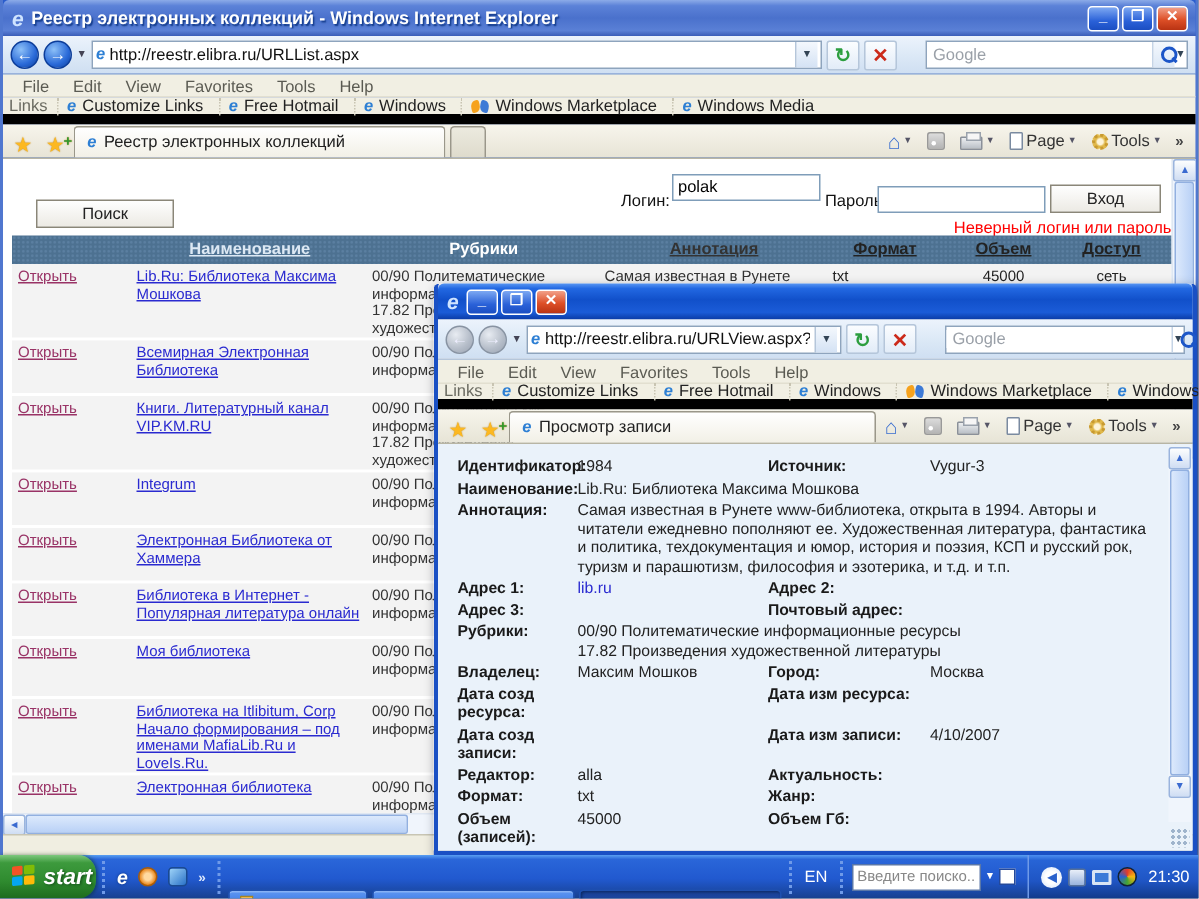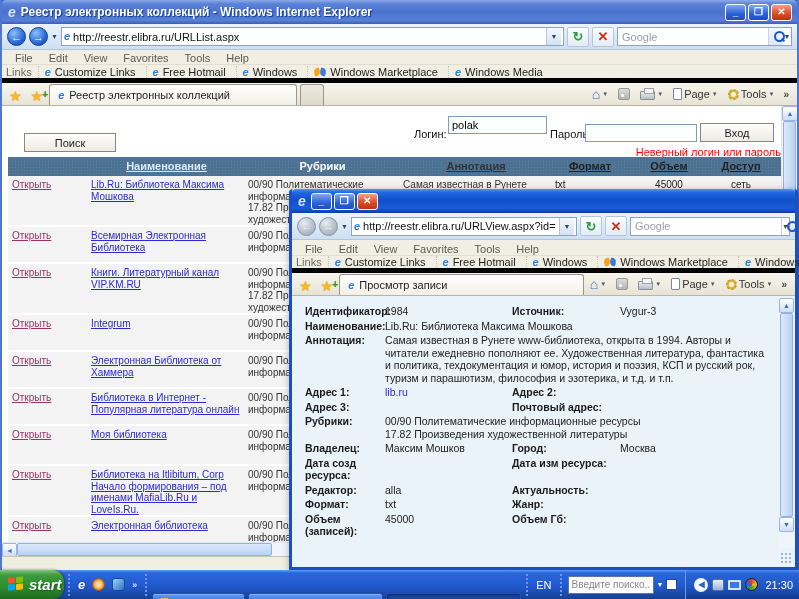--- a/index.html
+++ b/index.html
@@ -27,34 +27,34 @@
   .nav-circle.en { background:radial-gradient(circle at 35% 30%,#8cc0f8,#2a6ad8 60%,#0c3d99); border:1px solid #0c3d99; }
   .nav-circle.dis { background:radial-gradient(circle at 35% 30%,#e8ecf2,#b4bcc8 60%,#9aa4b2); border:1px solid #8893a2; color:#eef; }
   .nav-caret { font-size:7px; color:#445; }
   .addr-field { flex:1; height:19px; background:#fff; border:1px solid #8ea4bd; display:flex; align-items:center; padding:0 2px; gap:3px; }
   .addr-field input { flex:1; border:none; outline:none; font-size:11px; font-family:"Liberation Sans",sans-serif; color:#111; background:transparent; }
   .ie-mini { font-style:italic; font-weight:bold; color:#2d7fd4; font-size:11px; line-height:11px; }
   .addr-drop { width:15px; height:17px; background:linear-gradient(#f4f8fd,#d4e2f4); border-left:1px solid #b5c6da; font-size:7px; color:#345; display:flex; align-items:center; justify-content:center; }
   .tool-btn { width:22px; height:20px; border:1px solid #b5c6da; border-radius:2px; background:linear-gradient(#fbfdff,#e2ecf8); display:flex; align-items:center; justify-content:center; font-weight:bold; }
   .tool-btn.refresh { color:#2c9e3f; font-size:13px; }
   .tool-btn.stop { color:#cc2a1a; font-size:13px; }
-  .search-field { width:160px; height:19px; background:#fff; border:1px solid #8ea4bd; display:flex; align-items:center; }
+  .search-field { width:160px; height:19px; background:#fff; border:1px solid #8ea4bd; display:flex; align-items:center;margin-left:16px; }
   .win-main .search-field { width:175px; }
   .search-field input { flex:1; border:none; outline:none; font-size:11px; font-family:"Liberation Sans",sans-serif; padding:0 4px; }
   .search-field input::placeholder { color:#9aa0a8; }
   .mag-btn { width:20px; height:17px; background:linear-gradient(#f4f8fd,#dce8f6); border-left:1px solid #c5d4e6; position:relative; }
   .mag-btn::after { content:''; position:absolute; left:5px; top:3px; width:7px; height:7px; border:2px solid #1c56c8; border-radius:50%; }
   .mag-btn::before { content:''; position:absolute; left:12px; top:11px; width:4px; height:2px; background:#1c56c8; transform:rotate(45deg); }
   .mag-caret { width:11px; font-size:7px; color:#345; text-align:center; }
 
   .menubar { height:15px; background:#f1efe3; border-bottom:1px solid #e2dfd0; display:flex; align-items:flex-end; padding:0 6px; gap:2px; }
   .win-popup .menubar { height:16px; }
   .menu-item { font-size:11px; color:#5a5a52; padding:0 7px; }
 
-  .linksbar { height:18px; background:#f1efe3; border-bottom:5px solid #000000; display:flex; align-items:center; padding:0 4px; gap:4px; }
+  .linksbar { height:18px; background:#f1efe3; border-bottom:7px solid #000000; display:flex; align-items:center; padding:0 4px; gap:4px; }
   .win-popup .linksbar { height:17px; }
   .links-label { font-size:11px; color:#6a6a60; margin-right:2px; }
   .link-item { display:flex; align-items:center; gap:4px; font-size:11px; color:#222; padding:0 6px; border-left:1px dotted #c8c4b2; white-space:nowrap; }
   .li-icon { display:inline-block; }
   .ie-icon-g { font-style:italic; font-weight:bold; color:#2d7fd4; font-size:11px; }
   .butterfly-icon-g { width:12px; height:10px; position:relative; }
   .butterfly-icon-g::before { content:''; position:absolute; left:0; top:1px; width:6px; height:8px; background:#f6a21d; border-radius:60% 20% 60% 20%; transform:rotate(-15deg); }
   .butterfly-icon-g::after { content:''; position:absolute; right:0; top:1px; width:6px; height:8px; background:#3d7ad6; border-radius:20% 60% 20% 60%; transform:rotate(15deg); }
 
   .tabbar { height:23px; background:linear-gradient(#f7f5ec,#e7e4d6); border-bottom:1px solid #b8b5a4; display:flex; align-items:flex-end; padding:0 4px; gap:3px; }
@@ -513,20 +513,26 @@
             <div class="f-l2">Город:</div>
             <div class="f-v2">Москва</div>
           </div>
           <div class="f-row">
             <div class="f-l1">Дата созд ресурса:</div>
             <div class="f-v1"></div>
             <div class="f-l2">Дата изм ресурса:</div>
             <div class="f-v2"></div>
           </div>
           <div class="f-row">
+            <div class="f-l1">Дата созд записи:</div>
+            <div class="f-v1"></div>
+            <div class="f-l2">Дата изм записи:</div>
+            <div class="f-v2">4/10/2007</div>
+          </div>
+          <div class="f-row">
             <div class="f-l1">Редактор:</div>
             <div class="f-v1">alla</div>
             <div class="f-l2">Актуальность:</div>
             <div class="f-v2"></div>
           </div>
           <div class="f-row">
             <div class="f-l1">Формат:</div>
             <div class="f-v1">txt</div>
             <div class="f-l2">Жанр:</div>
             <div class="f-v2"></div>

